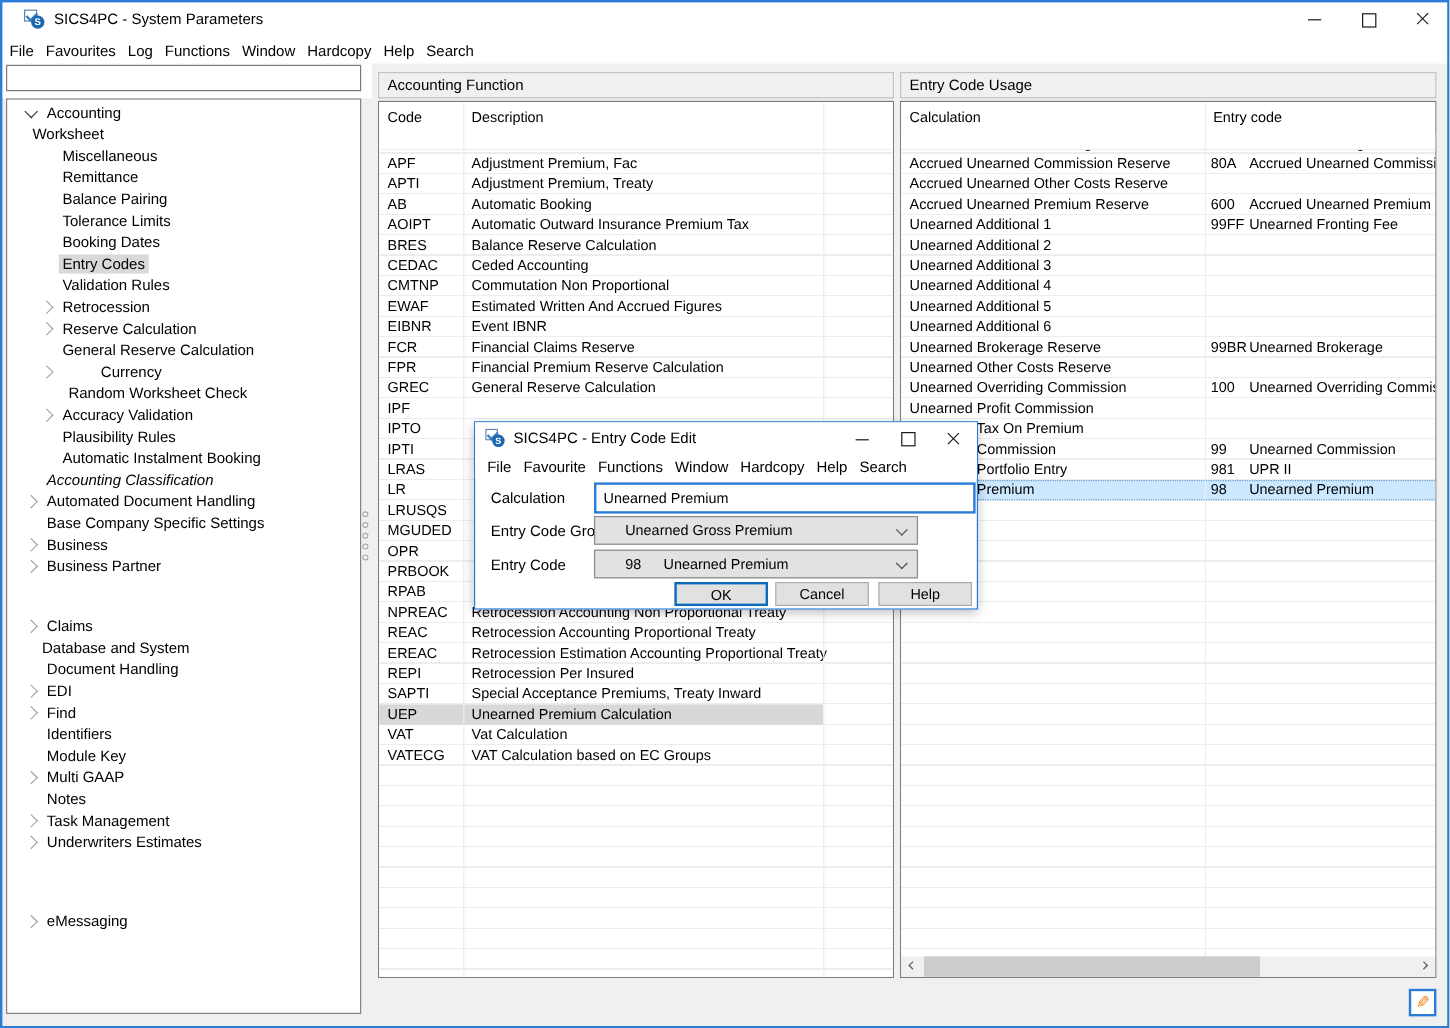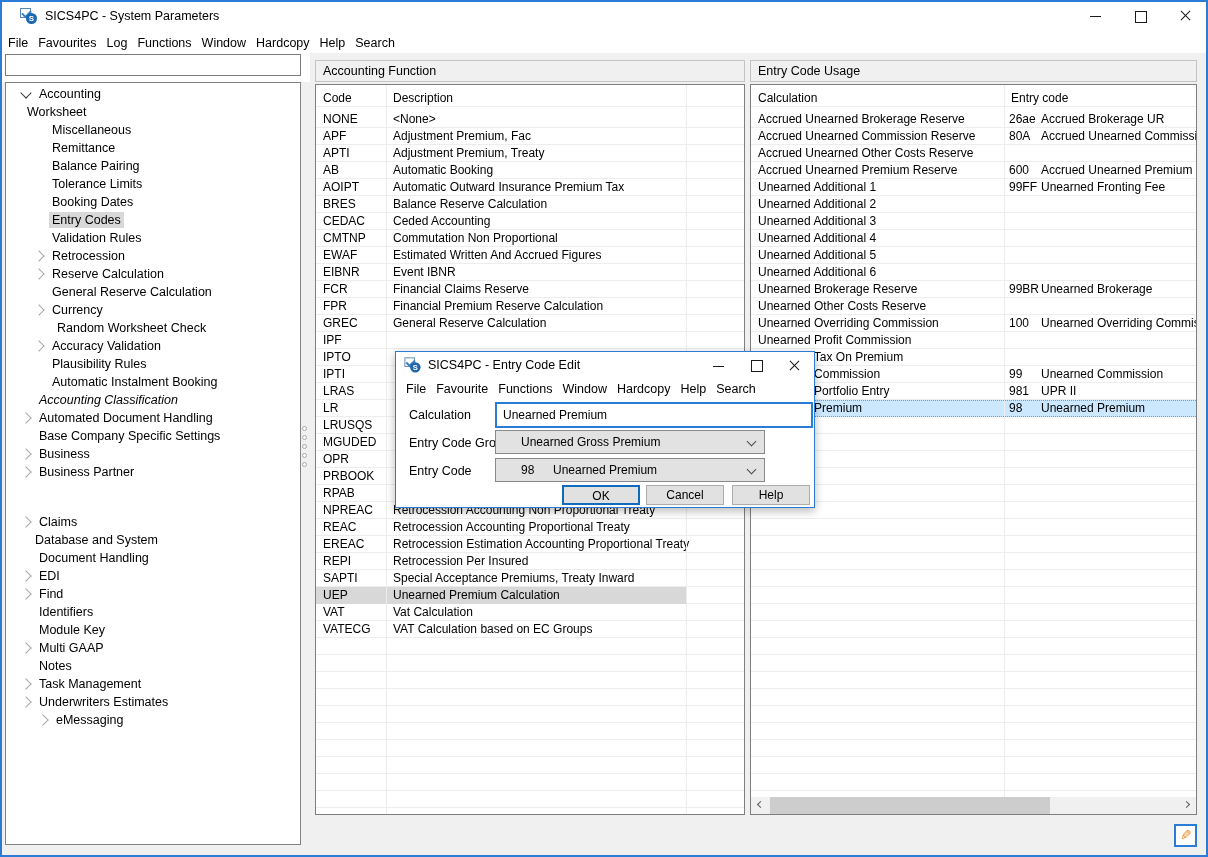--- a/index.html
+++ b/index.html
@@ -44,21 +44,21 @@
   .splitter .dot { width:5px; height:5px; border-radius:50%; border:1px solid #a9a9a9; background:#fbfbfb; }
 
   
   .band { position:absolute; height:22px; background:#f0f0f0; border:1px solid #c3c3c3; font-size:12.5px; line-height:20px; padding-left:7px; }
   .band-mid { left:315px; top:60px; width:430px; }
   .band-right { left:750px; top:60px; width:447px; }
 
   .table { position:absolute; top:84px; background:#fff; border:1px solid #7e7e7e; }
   .table-mid { left:315px; width:430px; height:731px; }
   .table-right { left:750px; width:447px; height:731px; }
-  .thead { position:absolute; left:0; top:0; right:0; height:22px; display:flex; border-bottom:1px solid #ededed; background:#fff; z-index:2; }
+  .thead { position:absolute; left:0; top:0; right:0; height:40px; display:flex; border-bottom:1px solid #ededed; background:#fff; z-index:2; }
   .th { font-size:12px; padding:6px 0 0 7px; white-space:nowrap; }
   .rows { position:absolute; left:0; right:0; top:26px; background:repeating-linear-gradient(to bottom,#ffffff 0 16px,#ededed 16px 17px); }
   .rows-mid { bottom:0; }
   .rows-right { bottom:17px; }
   .vline { position:absolute; top:0; width:1px; background:#ededed; z-index:3; pointer-events:none; }
   .trow { height:17px; display:flex; font-size:12px; line-height:17px; position:relative; }
   .trow.sel-gray { background:linear-gradient(to right,#d8d8d8 0 370px,transparent 370px); }
   .rrow.sel-blue { background:#cce8ff; border-top:1px dotted #6f9cc1; border-bottom:1px dotted #6f9cc1; line-height:15px; }
   .c-code { width:70px; padding-left:7px; white-space:nowrap; }
   .c-desc { width:300px; padding-left:7px; white-space:nowrap; }
@@ -173,21 +173,21 @@
         <span class="tlabel">Retrocession</span>
       </div>
       <div class="tree-item" style="padding-left: 25px;">
         <span class="chev right"></span>
         <span class="tlabel">Reserve Calculation</span>
       </div>
       <div class="tree-item" style="padding-left: 25px;">
         <span class="chev"></span>
         <span class="tlabel">General Reserve Calculation</span>
       </div>
-      <div class="tree-item" style="padding-left: 25px;">
+      <div class="tree-item" style="padding-left: 25px; gap: 32px;">
         <span class="chev right"></span>
         <span class="tlabel">Currency</span>
       </div>
       <div class="tree-item" style="padding-left: 30px;">
         <span class="chev"></span>
         <span class="tlabel">Random Worksheet Check</span>
       </div>
       <div class="tree-item" style="padding-left: 25px;">
         <span class="chev right"></span>
         <span class="tlabel">Accuracy Validation</span>
@@ -257,21 +257,21 @@
         <span class="tlabel">Notes</span>
       </div>
       <div class="tree-item" style="padding-left: 12px;">
         <span class="chev right"></span>
         <span class="tlabel">Task Management</span>
       </div>
       <div class="tree-item" style="padding-left: 12px;">
         <span class="chev right"></span>
         <span class="tlabel">Underwriters Estimates</span>
       </div>
-      <div class="tree-item" style="padding-left: 29px;">
+      <div class="tree-item" style="padding-left: 12px; margin-top: 48px;">
         <span class="chev right"></span>
         <span class="tlabel">eMessaging</span>
       </div>
     </div>
 
   <div class="splitter">
     <span class="dot"></span>
     <span class="dot"></span>
     <span class="dot"></span>
     <span class="dot"></span>

